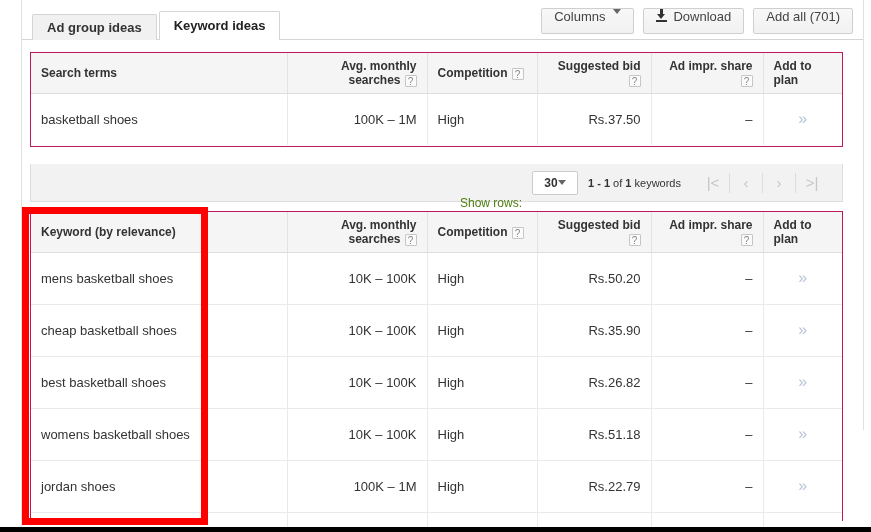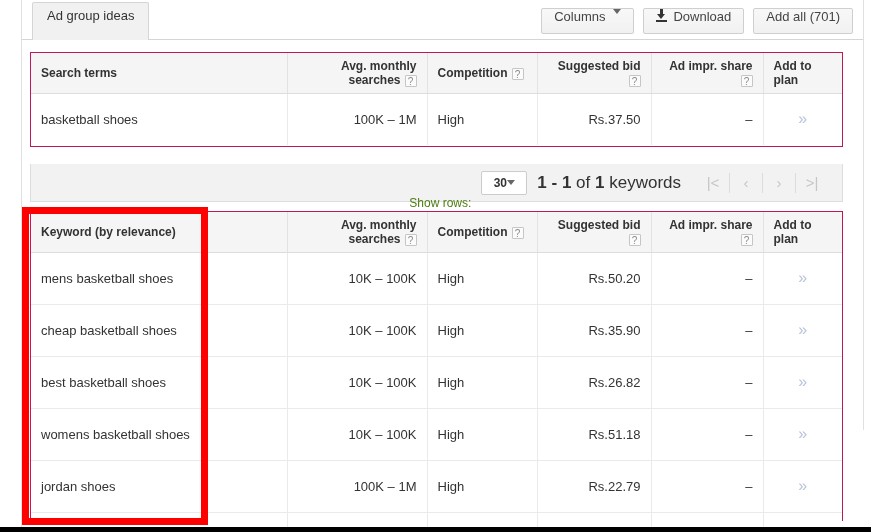--- a/index.html
+++ b/index.html
@@ -71,22 +71,22 @@
     position: relative;
     cursor: pointer;
     white-space: nowrap;
   }
   .tab.inactive {
     background: #f1f1f1;
     color: #333333;
     border-top-left-radius: 2px;
     border-top-right-radius: 2px;
     margin-right: 2px;
-    font-weight: normal;
-    height: 38px;
+    font-weight: bold;
+    height: 26px;
     line-height: 25px;
   }
   .tab.active {
     background: #ffffff;
     color: #222222;
     font-weight: bold;
     border-top-left-radius: 2px;
     border-top-right-radius: 2px;
     height: 29px;
     line-height: 28px;
@@ -270,21 +270,21 @@
     padding: 0 6px;
     cursor: pointer;
     box-sizing: border-box;
   }
   .select .caret {
     width: 0; height: 0;
     border-left: 4px solid transparent;
     border-right: 4px solid transparent;
     border-top: 5px solid #666666;
   }
-  .count { font-size: 17px; color: #333333; }
+  .count { font-size: 11px; color: #333333; }
   .count b { font-weight: bold; }
   .navs {
     display: flex;
     align-items: center;
     margin-left: 6px;
   }
   .navs .nv {
     width: 32px;
     text-align: center;
     color: #c6c6c6;
@@ -312,20 +312,23 @@
 
   <div class="gutter-line"></div>
   <div class="gutter-line-right"></div>
 
   <div class="topbar">
     <div class="tabstrip-line"></div>
 
     <div class="tabs">
       <div class="tab inactive">
         <span>Ad group ideas</span>
+      </div>
+      <div class="tab active">
+        <span>Keyword ideas</span>
       </div>
     </div>
 
     <div class="toolbar">
       <div class="btn">
         <span>Columns</span>
         <span class="caret"></span>
       </div>
       <div class="btn">
         <span class="dl-icon">

